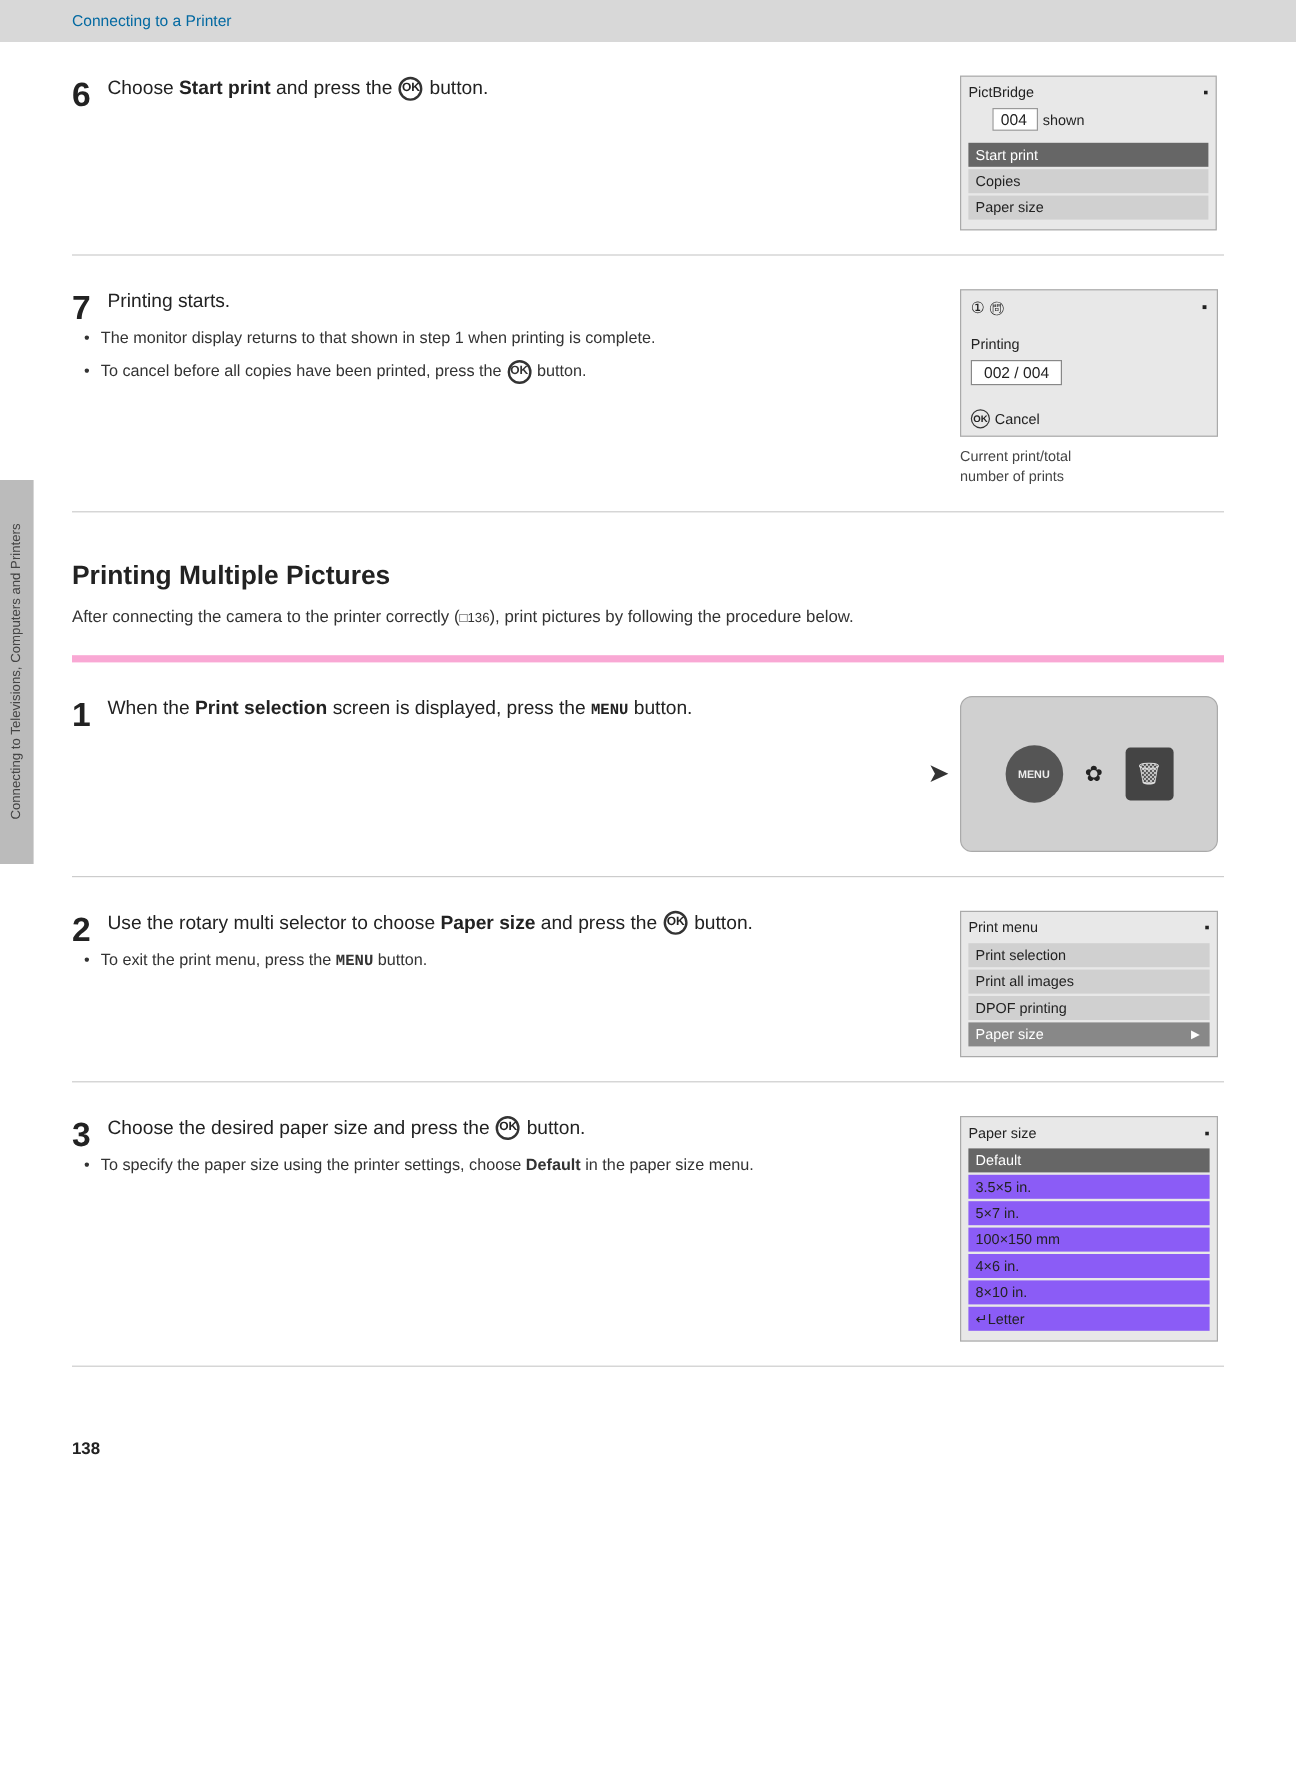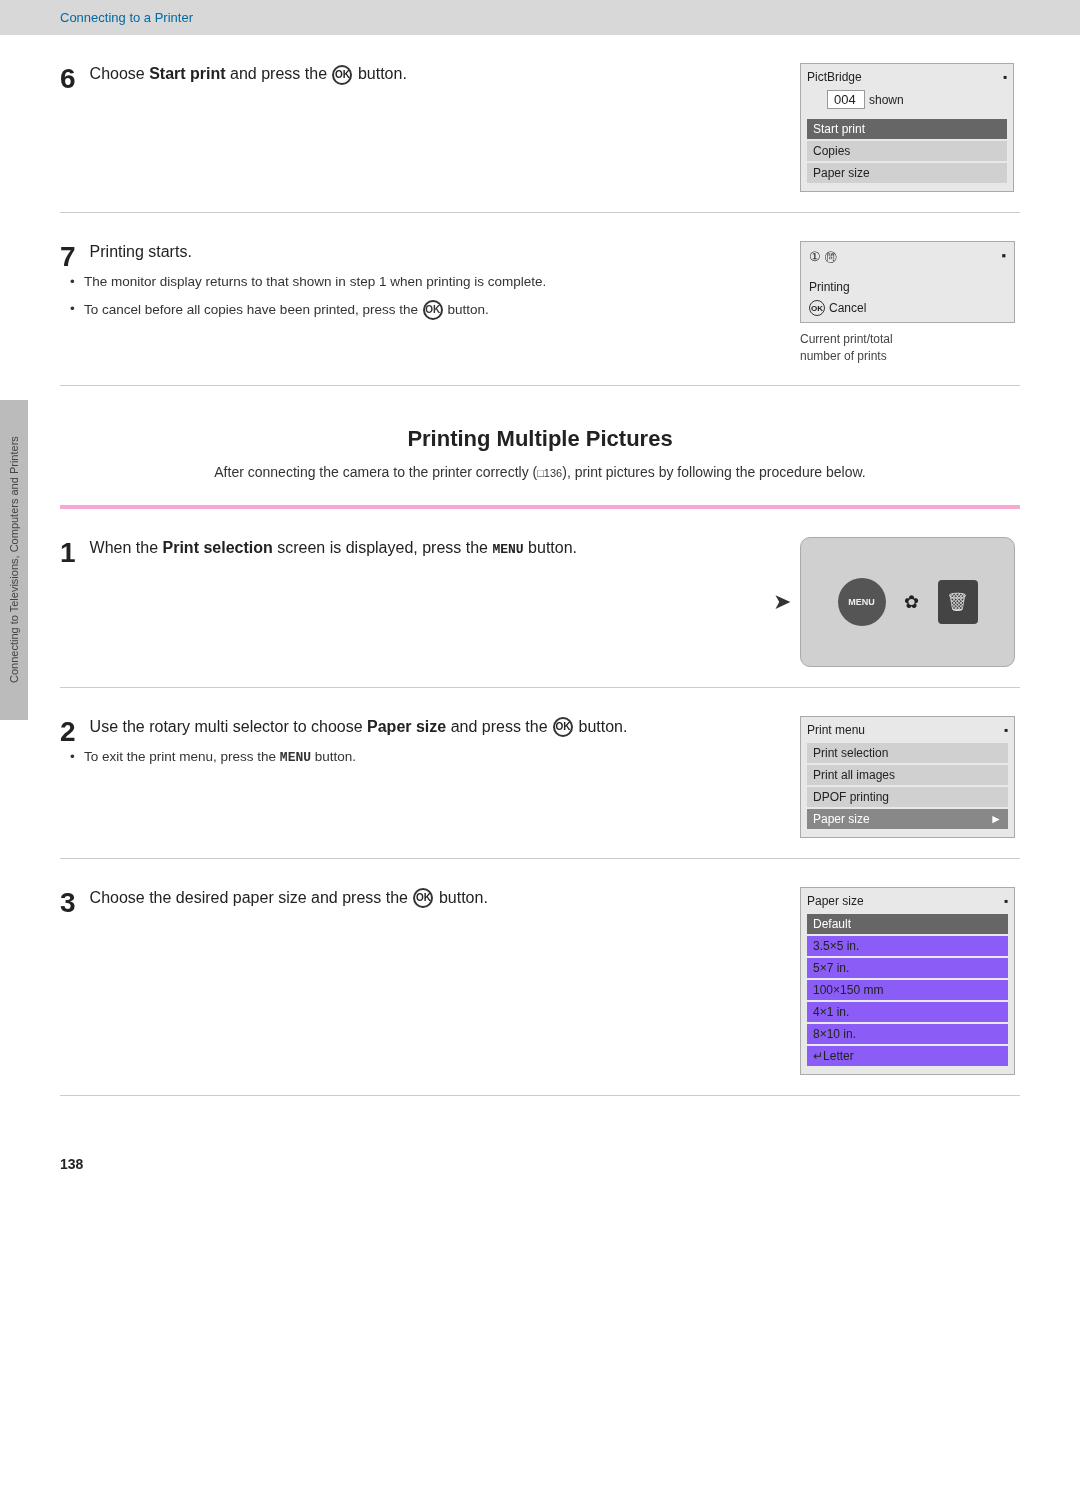--- a/index.html
+++ b/index.html
@@ -434,33 +434,36 @@
         <li>To cancel before all copies have been printed, press the <span class="ok-icon">OK</span> button.</li>
       </ul>
     </div>
     <div class="step-right step-right-with-caption">
       <div class="lcd-printing">
         <div class="lcd-printing-topbar">
           <span>① ㉄</span>
           <span>▪</span>
         </div>
         <div class="lcd-printing-label">Printing</div>
+        <div>
+          <span class="lcd-counter-box">002 / 004</span>
+        </div>
         <div class="lcd-cancel-row">
           <span class="ok-icon-small">OK</span>
           <span>Cancel</span>
         </div>
       </div>
       <div class="caption-text">
         <span>Current print/total</span><br>
         <span>number of prints</span>
       </div>
     </div>
   </div>
 
-  <div style="padding-top:10px; border-bottom: 4px solid #f9a8d4; padding-bottom: 16px; text-align: center;">
+  <div style="padding-top:10px; border-bottom: 6px solid #f9a8d4; padding-bottom: 16px;">
     <h2 class="section-heading">Printing Multiple Pictures</h2>
     <p class="section-intro">
       <span>After connecting the camera to the printer correctly (</span><span style="font-size:11px;">□136</span><span>), print pictures by following the procedure below.</span>
     </p>
   </div>
 
   <div class="step-section">
     <div class="step-left">
       <div class="step-title">
         <span class="step-number">1</span>
@@ -505,32 +508,35 @@
       </div>
     </div>
   </div>
 
   <div class="step-section">
     <div class="step-left">
       <div class="step-title">
         <span class="step-number">3</span>
         <span>Choose the desired paper size and press the </span><span class="ok-icon">OK</span><span> button.</span>
       </div>
+      <ul class="step-bullets">
+        <li>To specify the paper size using the printer settings, choose <strong>Default</strong> in the paper size menu.</li>
+      </ul>
     </div>
     <div class="step-right">
       <div class="lcd-papersize">
         <div class="lcd-ps-titlebar">
           <span>Paper size</span>
           <span>▪</span>
         </div>
         <div class="lcd-ps-item selected">Default</div>
         <div class="lcd-ps-item">3.5×5 in.</div>
         <div class="lcd-ps-item">5×7 in.</div>
         <div class="lcd-ps-item">100×150 mm</div>
-        <div class="lcd-ps-item">4×1 in.</div>
+        <div class="lcd-ps-item">4×6 in.</div>
         <div class="lcd-ps-item">8×10 in.</div>
         <div class="lcd-ps-item">↵Letter</div>
       </div>
     </div>
   </div>
 
 </div>
 
 <div class="page-number">138</div>
 

